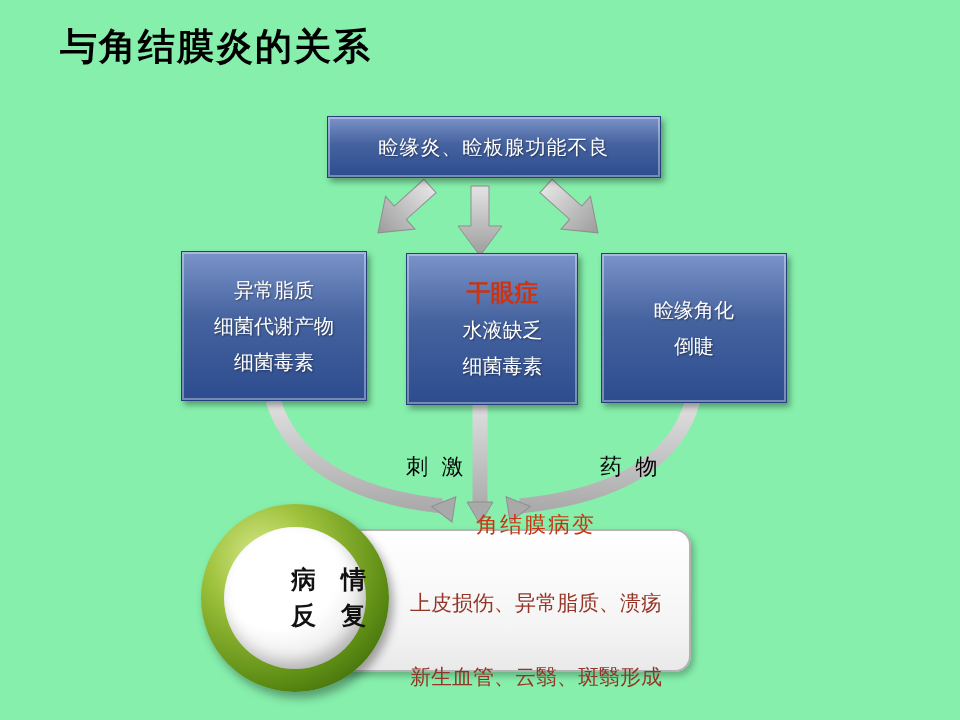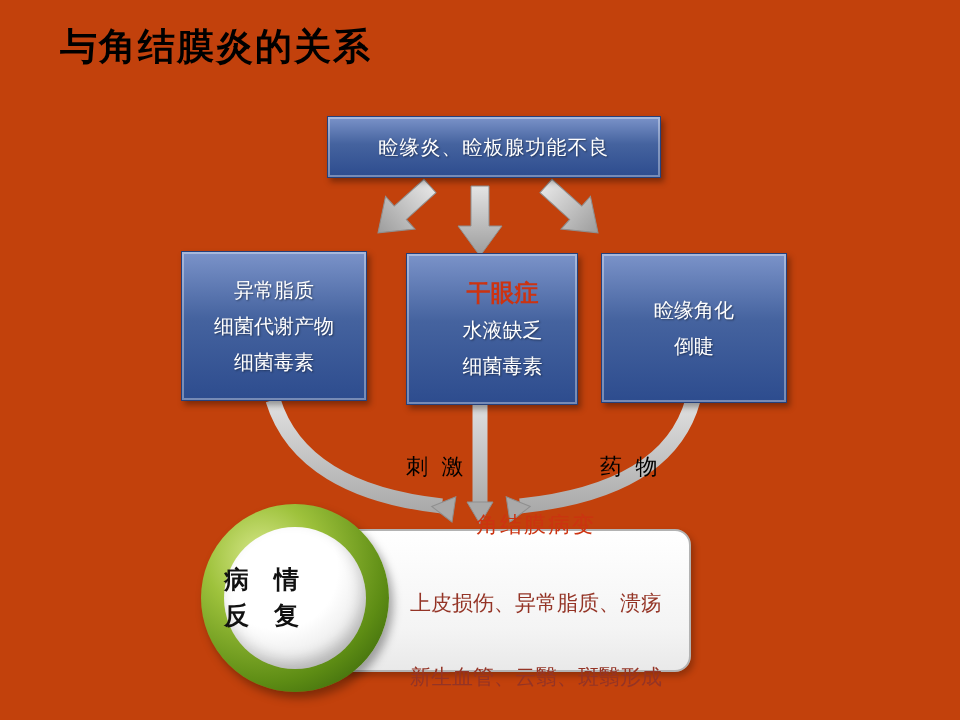--- a/index.html
+++ b/index.html
@@ -1,20 +1,20 @@
 <!DOCTYPE html>
 <html><head>
 <meta charset="utf-8">
 <style>
   html, body { margin: 0; padding: 0; background: #ffffff; }
   .slide {
     position: relative;
     width: 960px;
     height: 720px;
-    background: #c2410c;
+    background: #86efac;
     overflow: hidden;
     font-family: "Liberation Sans", sans-serif;
   }
   .title {
     position: absolute;
     left: 60px;
     top: 22px;
     margin: 0;
     font-size: 37px;
     font-weight: 700;
@@ -119,21 +119,21 @@
     align-items: center;
     justify-content: center;
   }
   .sphere-inner {
     width: 142px; height: 142px;
     border-radius: 50%;
     background: radial-gradient(circle at 38% 30%, #ffffff 0%, #ffffff 45%, #efefef 65%, #d2d2d2 85%, #bcbcbc 100%);
     box-shadow: inset -4px -8px 14px rgba(0,0,0,0.18);
     display: flex;
     flex-direction: column;
-    align-items: flex-start;
+    align-items: flex-end;
     justify-content: center;
     font-family: "Liberation Serif", serif;
     font-weight: 700;
     font-size: 25px;
     color: #111111;
     line-height: 36px;
   }
 </style>
 </head>
 <body>

